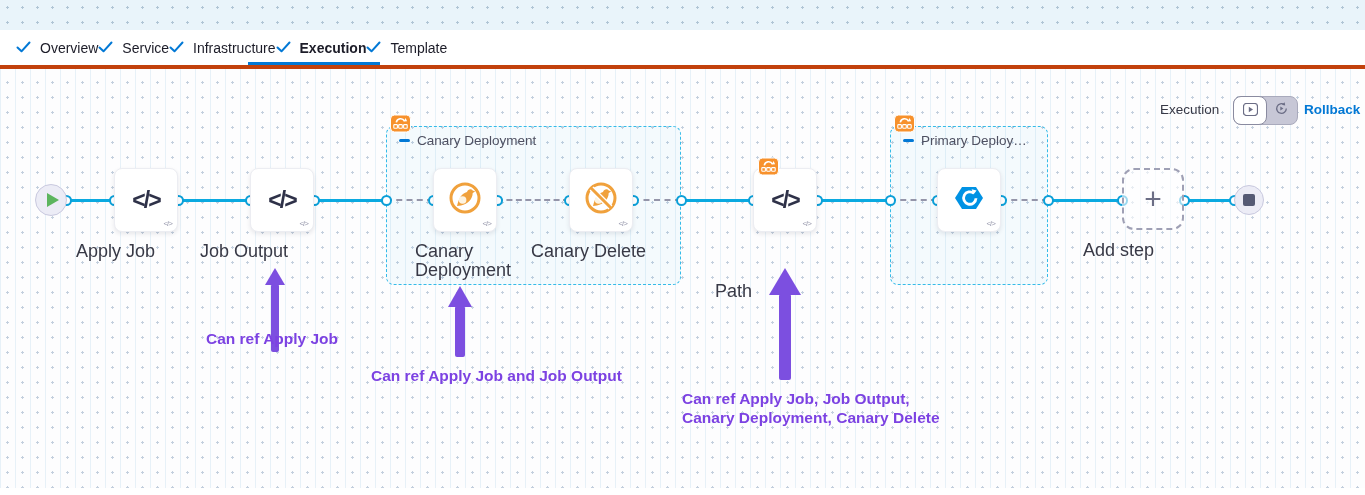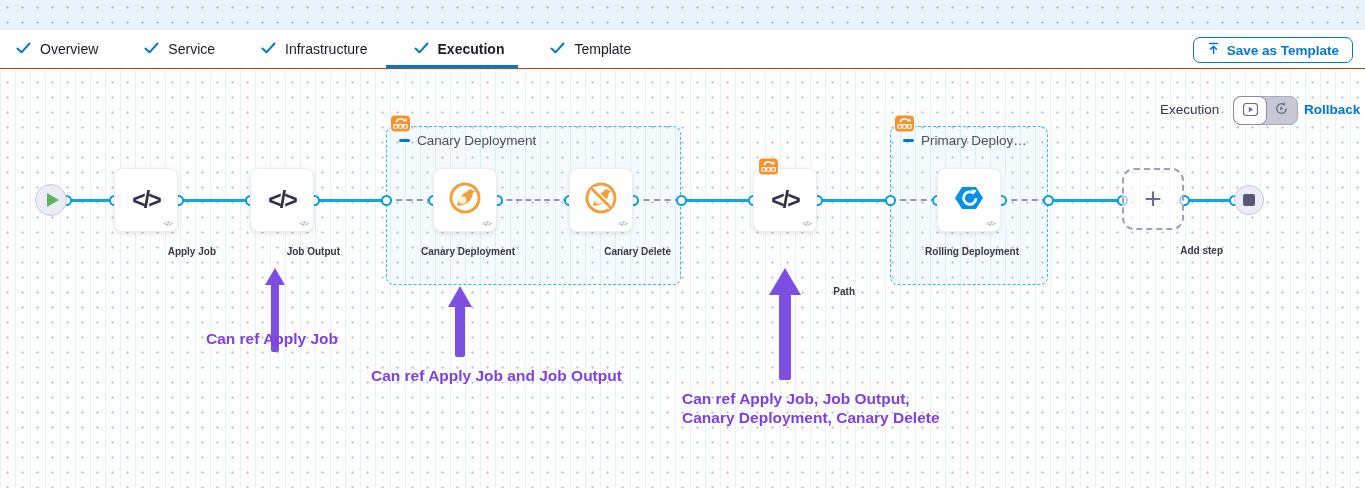--- a/index.html
+++ b/index.html
@@ -20,22 +20,22 @@
   #top-strip {
     position:absolute; left:0; top:0; width:1365px; height:30px; z-index:10;
     background-color:#e9f4fa;
     background-image: radial-gradient(circle, rgba(120,150,175,0.5) 1px, transparent 1.4px);
     background-size:15px 15px;
   }
 
   
   #tabbar {
     position:absolute; left:0; top:30px; width:1365px; height:39px; z-index:10;
-    background:#fff; border-bottom:1px solid #c2410c;
-    display:flex; align-items:center; padding-left:16px; gap:46px;
+    background:#fff; border-bottom:4px solid #c2410c;
+    display:flex; align-items:center; padding-left:16px; 
   }
   .tab { display:flex; align-items:center; gap:9px; cursor:pointer; position:relative; height:100%; }
   .tab .tab-label { font-size:14px; color:#1c1c28; }
   .tab.active .tab-label { font-weight:bold; }
   .tab.active::after {
     content:""; position:absolute; left:-28px; right:-14px; bottom:0; height:3px; background:#0278d5;
   }
   #save-template-btn {
     position:absolute; right:12px; top:7px;
     display:flex; align-items:center; gap:7px;
@@ -87,22 +87,22 @@
   .stop-sq { width:12px; height:12px; background:#555a74; border-radius:2px; }
   .step-card {
     position:absolute; top:168px; width:64px; height:64px; background:#fff;
     border:1px solid #ecedf2; border-radius:8px; z-index:4; cursor:pointer;
     box-shadow:0 2px 4px rgba(40,41,61,0.10);
     display:flex; align-items:center; justify-content:center;
   }
   .code-glyph { font-size:23px; font-weight:bold; color:#2e3148; letter-spacing:-2px; }
   .corner-glyph { position:absolute; right:5px; bottom:3px; font-size:8px; color:#9b9caf; letter-spacing:-1px; }
   .step-label {
-    position:absolute; top:242px; z-index:2; text-align:right;
-    font-size:10px; color:#383946; line-height:19px;font-weight:bold;
+    position:absolute; top:242px; z-index:2; text-align:left;
+    font-size:18px; color:#383946; line-height:19px;
   }
   .group-box {
     position:absolute; top:126px; height:159px; z-index:1;
     border:1px dashed #35bbe8; border-radius:8px; background:rgba(10,169,224,0.035);
   }
   .group-header { position:absolute; top:133px; z-index:5; display:flex; align-items:center; gap:7px; cursor:pointer; }
   .group-minus { width:11px; height:3px; background:#0278d5; border-radius:2px; }
   .group-title { font-size:13.5px; color:#4f5162; white-space:nowrap; }
   .badge { position:absolute; z-index:5; }
   .add-step-box {
@@ -238,21 +238,20 @@
 
     <div class="add-step-box">
       <span>+</span>
     </div>
 
     <div class="step-label" style="left:76px; width:140px;">Apply Job</div>
     <div class="step-label" style="left:200px; width:140px;">Job Output</div>
     <div class="step-label" style="left:415px; width:100px;">Canary Deployment</div>
     <div class="step-label" style="left:531px; width:140px;">Canary Delete</div>
     <div class="step-label" style="left:715px; width:140px;margin-top:40px;">Path</div>
-    <div class="step-label" style="left:919px; width:100px;">Rolling Deployment</div>
     <div class="step-label" style="left:1083px; width:140px; top:241px;">Add step</div>
 
     <div class="arrow-head" style="left:265px; top:268px; border-left:10px solid transparent; border-right:10px solid transparent; border-bottom:17px solid #7c4fe0;"></div>
     <div class="arrow-shaft" style="left:271px; top:284px; width:8px; height:68px;"></div>
 
     <div class="arrow-head" style="left:448px; top:286px; border-left:12px solid transparent; border-right:12px solid transparent; border-bottom:21px solid #7c4fe0;"></div>
     <div class="arrow-shaft" style="left:455px; top:306px; width:10px; height:51px;"></div>
 
     <div class="arrow-head" style="left:769px; top:268px; border-left:16px solid transparent; border-right:16px solid transparent; border-bottom:27px solid #7c4fe0;"></div>
     <div class="arrow-shaft" style="left:779px; top:294px; width:12px; height:86px;"></div>
@@ -321,21 +320,15 @@
             <path d="M1.5 6.5 L5.5 10.3 L13.5 1.5" fill="none" stroke="#0278d5" stroke-width="2" stroke-linecap="round" stroke-linejoin="round"></path>
           </svg></span>
       <span class="tab-label">Execution</span>
     </div>
     <div class="tab">
       <span><svg width="15" height="12" viewBox="0 0 15 12">
             <path d="M1.5 6.5 L5.5 10.3 L13.5 1.5" fill="none" stroke="#0278d5" stroke-width="2" stroke-linecap="round" stroke-linejoin="round"></path>
           </svg></span>
       <span class="tab-label">Template</span>
     </div>
-    <button id="save-template-btn">
-      <span><svg width="13" height="13" viewBox="0 0 13 13">
-            <path d="M2.5 1.5 h8 M6.5 11.5 V4.5 M3.5 7.2 L6.5 4.2 L9.5 7.2" fill="none" stroke="#0278d5" stroke-width="1.5" stroke-linecap="round" stroke-linejoin="round"></path>
-          </svg></span>
-      <span>Save as Template</span>
-    </button>
   </div>
 
 </div>
 
 </body></html>

